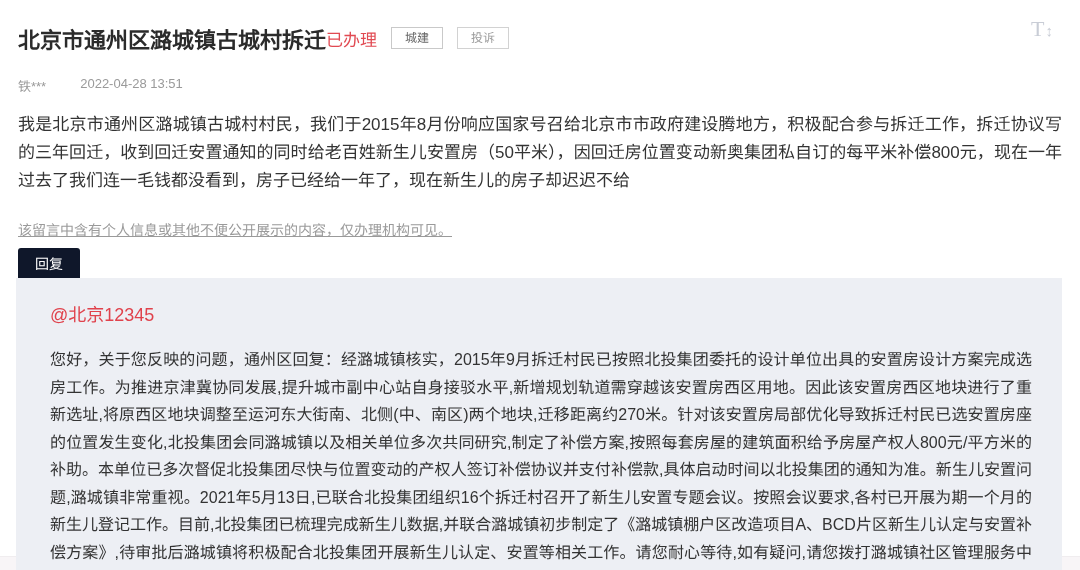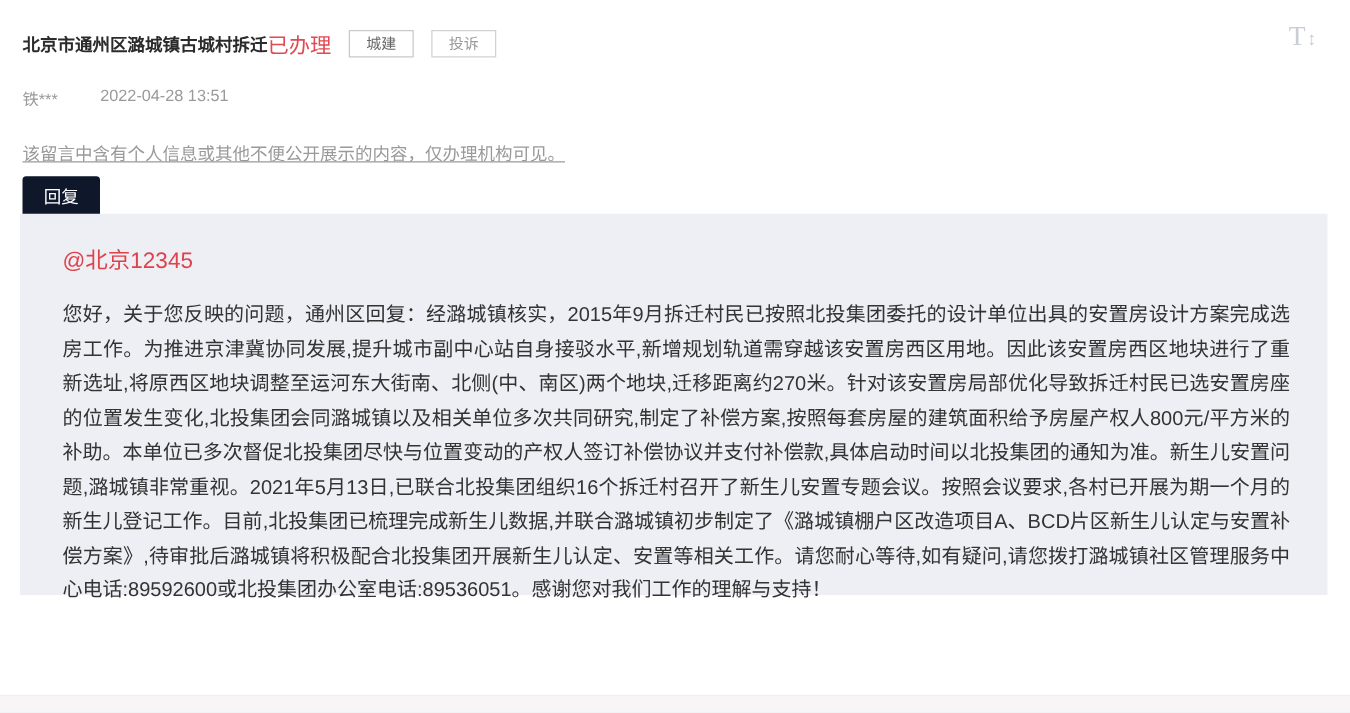--- a/index.html
+++ b/index.html
@@ -25,21 +25,21 @@
     font-size: 22px;
     color: #c9cdd6;
     letter-spacing: 1px;
     user-select: none;
   }
   .watermark .arrow { font-size: 15px; color: #c9cdd6; }
 
   
   .title-row { display: flex; align-items: center; margin-top: 4px; }
   .page-title {
-    font-size: 14px;
+    font-size: 22px;
     font-weight: bold;
     color: #2b2b2b;
   }
   .status-badge {
     font-size: 17px;
     color: #e14a52;
     font-weight: 400;
   }
   .tag {
     margin-left: 14px;
@@ -135,20 +135,21 @@
     <span class="status-badge">已办理</span>
     <span class="tag">城建</span>
     <span class="tag tag-secondary">投诉</span>
   </div>
 
   <div class="meta-row">
     <span>铁***</span>
     <span>2022-04-28 13:51</span>
   </div>
 
+  <p class="post-content">我是北京市通州区潞城镇古城村村民，我们于2015年8月份响应国家号召给北京市市政府建设腾地方，积极配合参与拆迁工作，拆迁协议写的三年回迁，收到回迁安置通知的同时给老百姓新生儿安置房（50平米），因回迁房位置变动新奥集团私自订的每平米补偿800元，现在一年过去了我们连一毛钱都没看到，房子已经给一年了，现在新生儿的房子却迟迟不给</p>
 
   <p class="privacy-note">该留言中含有个人信息或其他不便公开展示的内容，仅办理机构可见。</p>
 
   <button class="reply-button">回复</button>
 
   <div class="reply-panel">
     <div class="reply-target">@北京12345</div>
     <p class="reply-body">您好，关于您反映的问题，通州区回复：经潞城镇核实，2015年9月拆迁村民已按照北投集团委托的设计单位出具的安置房设计方案完成选房工作。为推进京津冀协同发展,提升城市副中心站自身接驳水平,新增规划轨道需穿越该安置房西区用地。因此该安置房西区地块进行了重新选址,将原西区地块调整至运河东大街南、北侧(中、南区)两个地块,迁移距离约270米。针对该安置房局部优化导致拆迁村民已选安置房座的位置发生变化,北投集团会同潞城镇以及相关单位多次共同研究,制定了补偿方案,按照每套房屋的建筑面积给予房屋产权人800元/平方米的补助。本单位已多次督促北投集团尽快与位置变动的产权人签订补偿协议并支付补偿款,具体启动时间以北投集团的通知为准。新生儿安置问题,潞城镇非常重视。2021年5月13日,已联合北投集团组织16个拆迁村召开了新生儿安置专题会议。按照会议要求,各村已开展为期一个月的新生儿登记工作。目前,北投集团已梳理完成新生儿数据,并联合潞城镇初步制定了《潞城镇棚户区改造项目A、BCD片区新生儿认定与安置补偿方案》,待审批后潞城镇将积极配合北投集团开展新生儿认定、安置等相关工作。请您耐心等待,如有疑问,请您拨打潞城镇社区管理服务中心电话:89592600或北投集团办公室电话:89536051。感谢您对我们工作的理解与支持！</p>
   </div>
 

